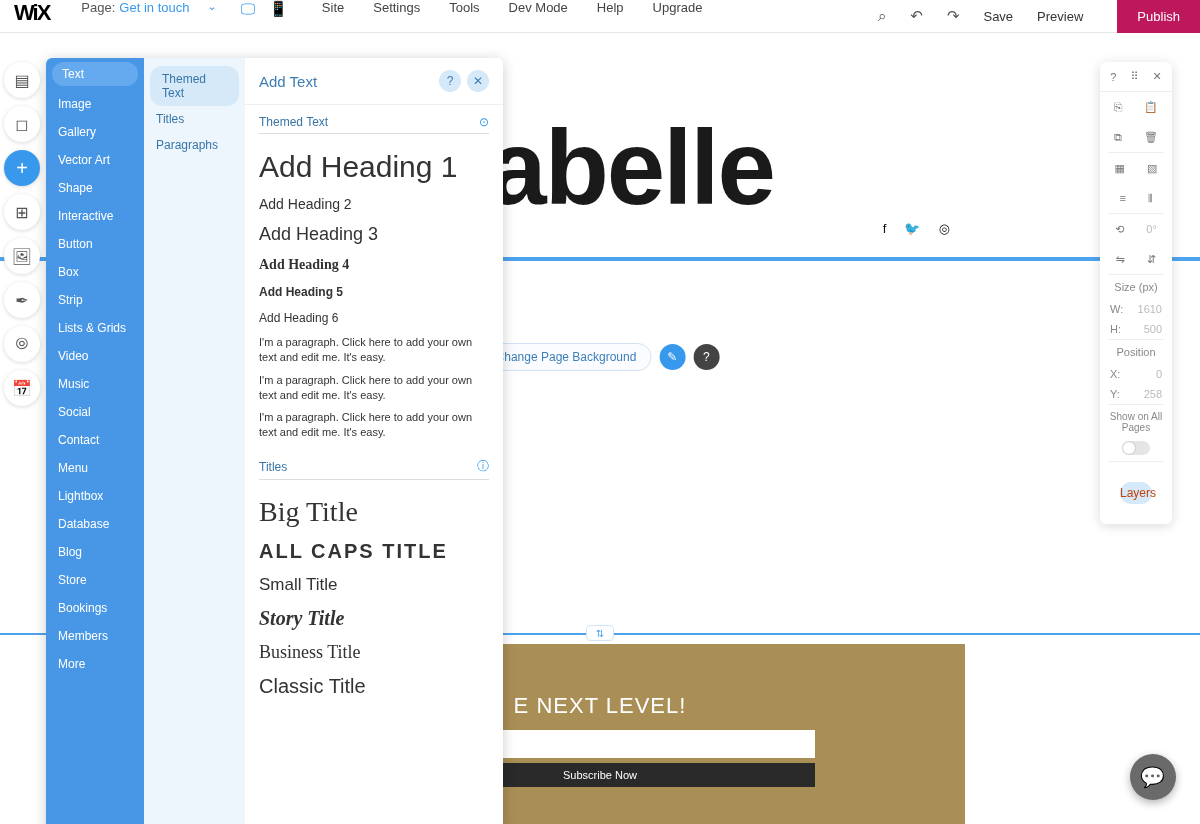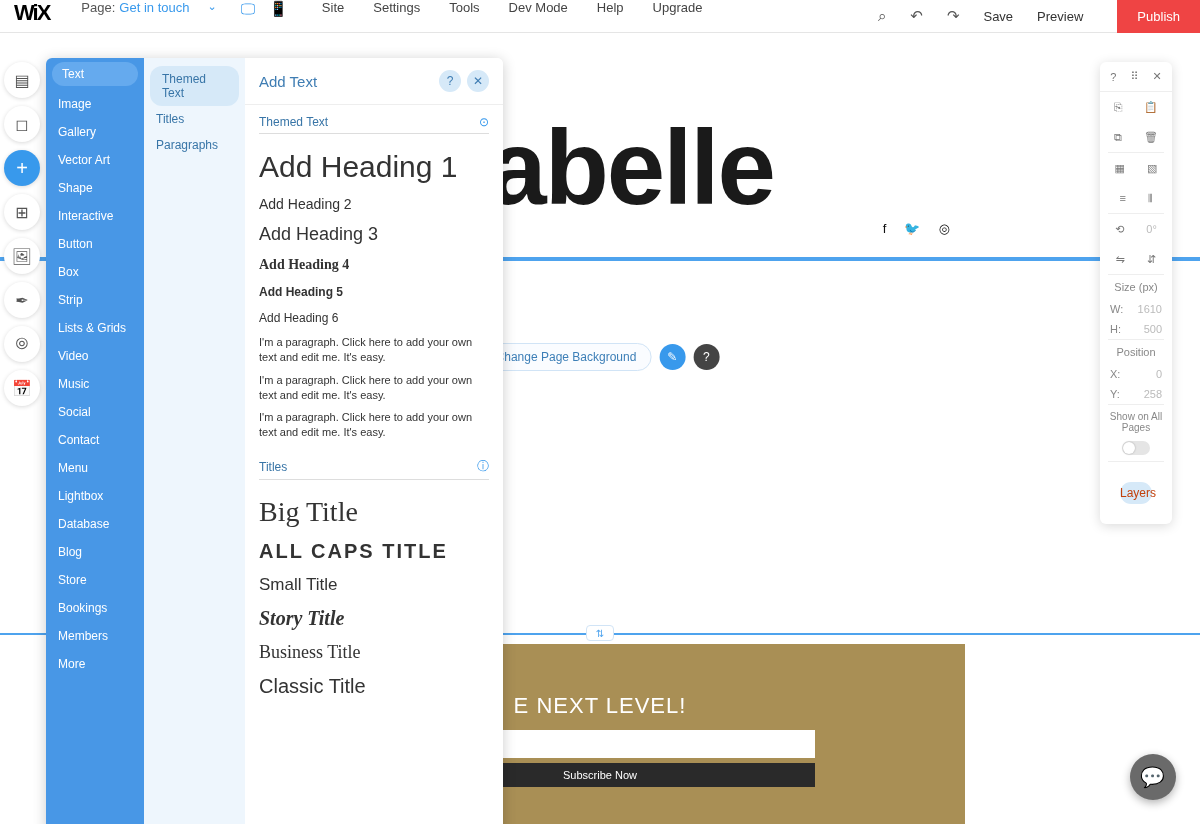--- a/index.html
+++ b/index.html
@@ -11,21 +11,21 @@
 .chev{margin:0 24px 0 18px;color:#3899ec;font-size:11px}
 .dev-icons{display:flex;gap:14px;color:#4b4b4b;font-size:15px}
 .dev-icons span{cursor:pointer}
 .dev-icons .active{color:#3899ec;border-bottom:2px solid #3899ec;padding-bottom:7px;margin-bottom:-8px}
 .menubar{display:flex;gap:29px;margin-left:34px;color:#444;font-size:13px}
 .menubar span{cursor:pointer}
 .spacer{flex:1}
 .right-actions{display:flex;align-items:center;gap:24px}
 .ico{font-size:15px;color:#555;cursor:pointer}
 .topbtn{font-size:13px;color:#333;cursor:pointer}
-.publish{background:#ef4444;color:#fff;height:33px;display:flex;align-items:center;padding:0 20px;margin-left:10px;margin-right:-10px;cursor:pointer}
+.publish{background:#be185d;color:#fff;height:33px;display:flex;align-items:center;padding:0 20px;margin-left:10px;margin-right:-10px;cursor:pointer}
 .stage{position:absolute;top:33px;left:0;right:0;bottom:0;background:#fff;overflow:hidden}
 .ruler-h{position:absolute;left:0;right:0;top:33px;height:4px;background:#fafafa;border-bottom:1px solid #e5e5e5}
 .sitetitle{position:absolute;top:75px;left:0;right:0;text-align:center;font-family:"Futura","Century Gothic",sans-serif;font-weight:600;font-size:105px;letter-spacing:-2px;color:#1a1a1a;pointer-events:none}
 .social{position:absolute;top:188px;right:250px;display:flex;gap:18px;color:#111;font-size:13px}
 .bluebar{position:absolute;left:0;right:0;top:224px;height:4px;background:#4ea3ee}
 .pgbtns{position:absolute;top:310px;left:50%;transform:translateX(-50%);display:flex;align-items:center;gap:8px}
 .pill{background:#fafcff;border:1px solid #d1e4f6;border-radius:18px;color:#3d7fb7;font-size:12px;padding:6px 14px;cursor:pointer}
 .circ{width:26px;height:26px;border-radius:50%;display:flex;align-items:center;justify-content:center;font-size:12px}
 .circ.ed{background:#3899ec;color:#fff;cursor:pointer}
 .circ.qm{background:#444;color:#fff;cursor:pointer}

